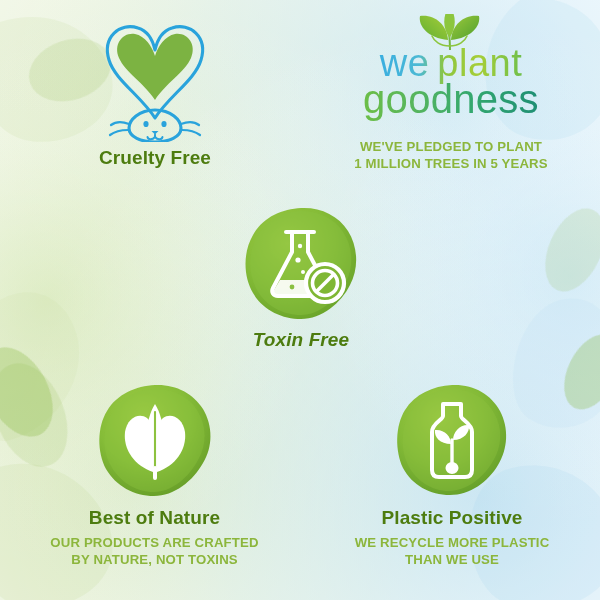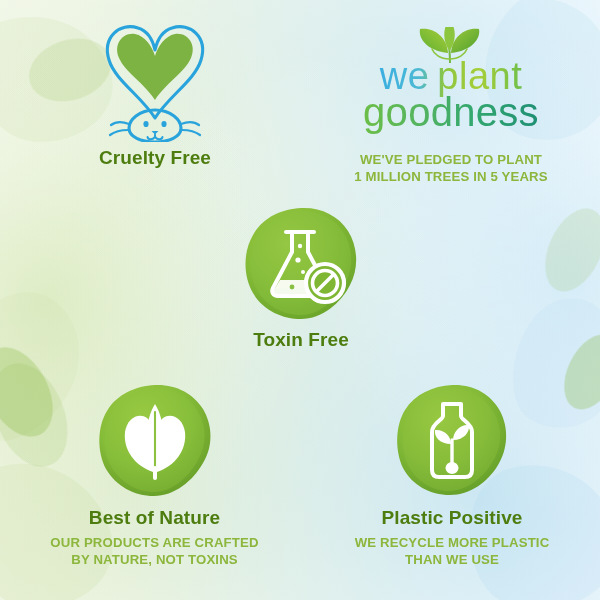--- a/index.html
+++ b/index.html
@@ -36,22 +36,22 @@
     letter-spacing:0.15px;
     line-height:1.32;
     margin-top:5px;
     white-space:pre-line;
   }
 
   .icon-wrap { display:block; margin:0 auto; }
 
   
   #cell-cruelty   { left:10px;  top:14px;  width:290px; }
-  #cell-weplant   { left:310px; top:27px;  width:282px; }
-  #cell-toxin     { left:155px; top:206px; width:292px; }
+  #cell-weplant   { left:310px; top:14px;  width:282px; }
+  #cell-toxin     { left:155px; top:206px; width:292px;font-style:italic; }
   #cell-nature    { left:12px;  top:382px; width:285px; }
   #cell-plastic   { left:312px; top:382px; width:280px; }
 
   .cap-cruelty  { margin-top:6px; }
   .cap-weplant  { margin-top:14px; }
   .cap-toxin    { margin-top:8px; }
   .cap-nature   { margin-top:8px; }
   .cap-plastic  { margin-top:8px; }
 </style>
 </head>

